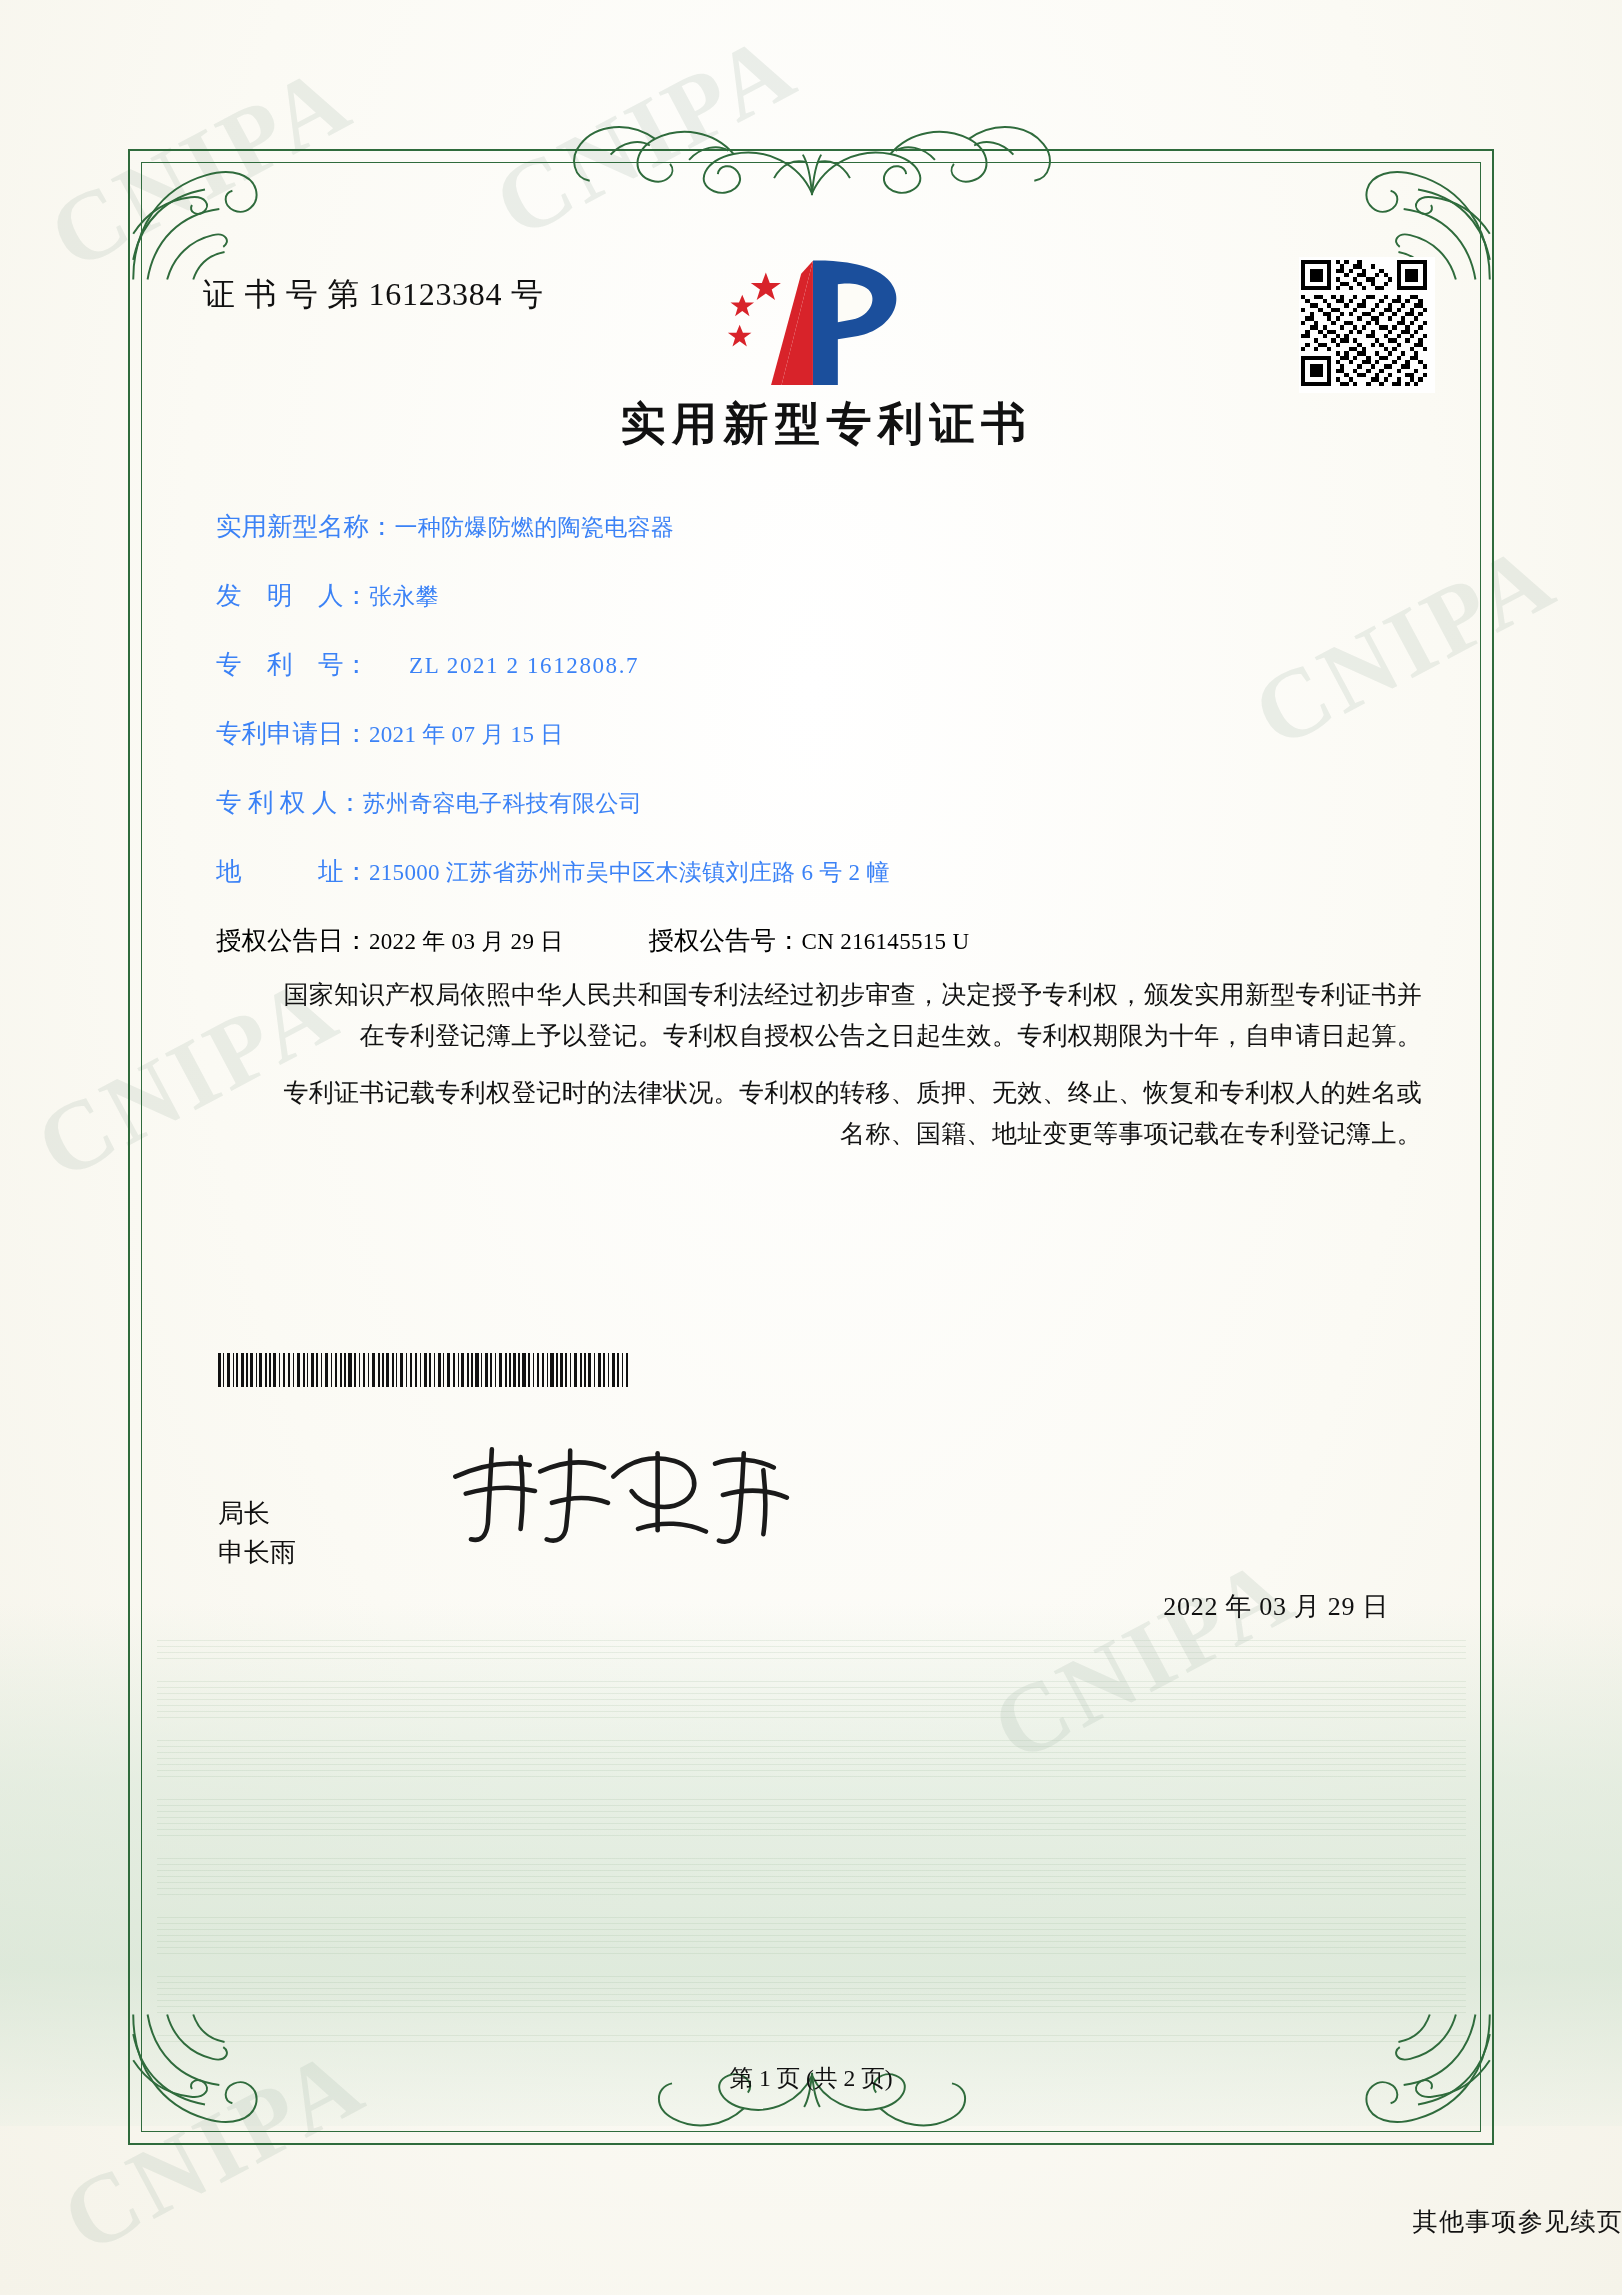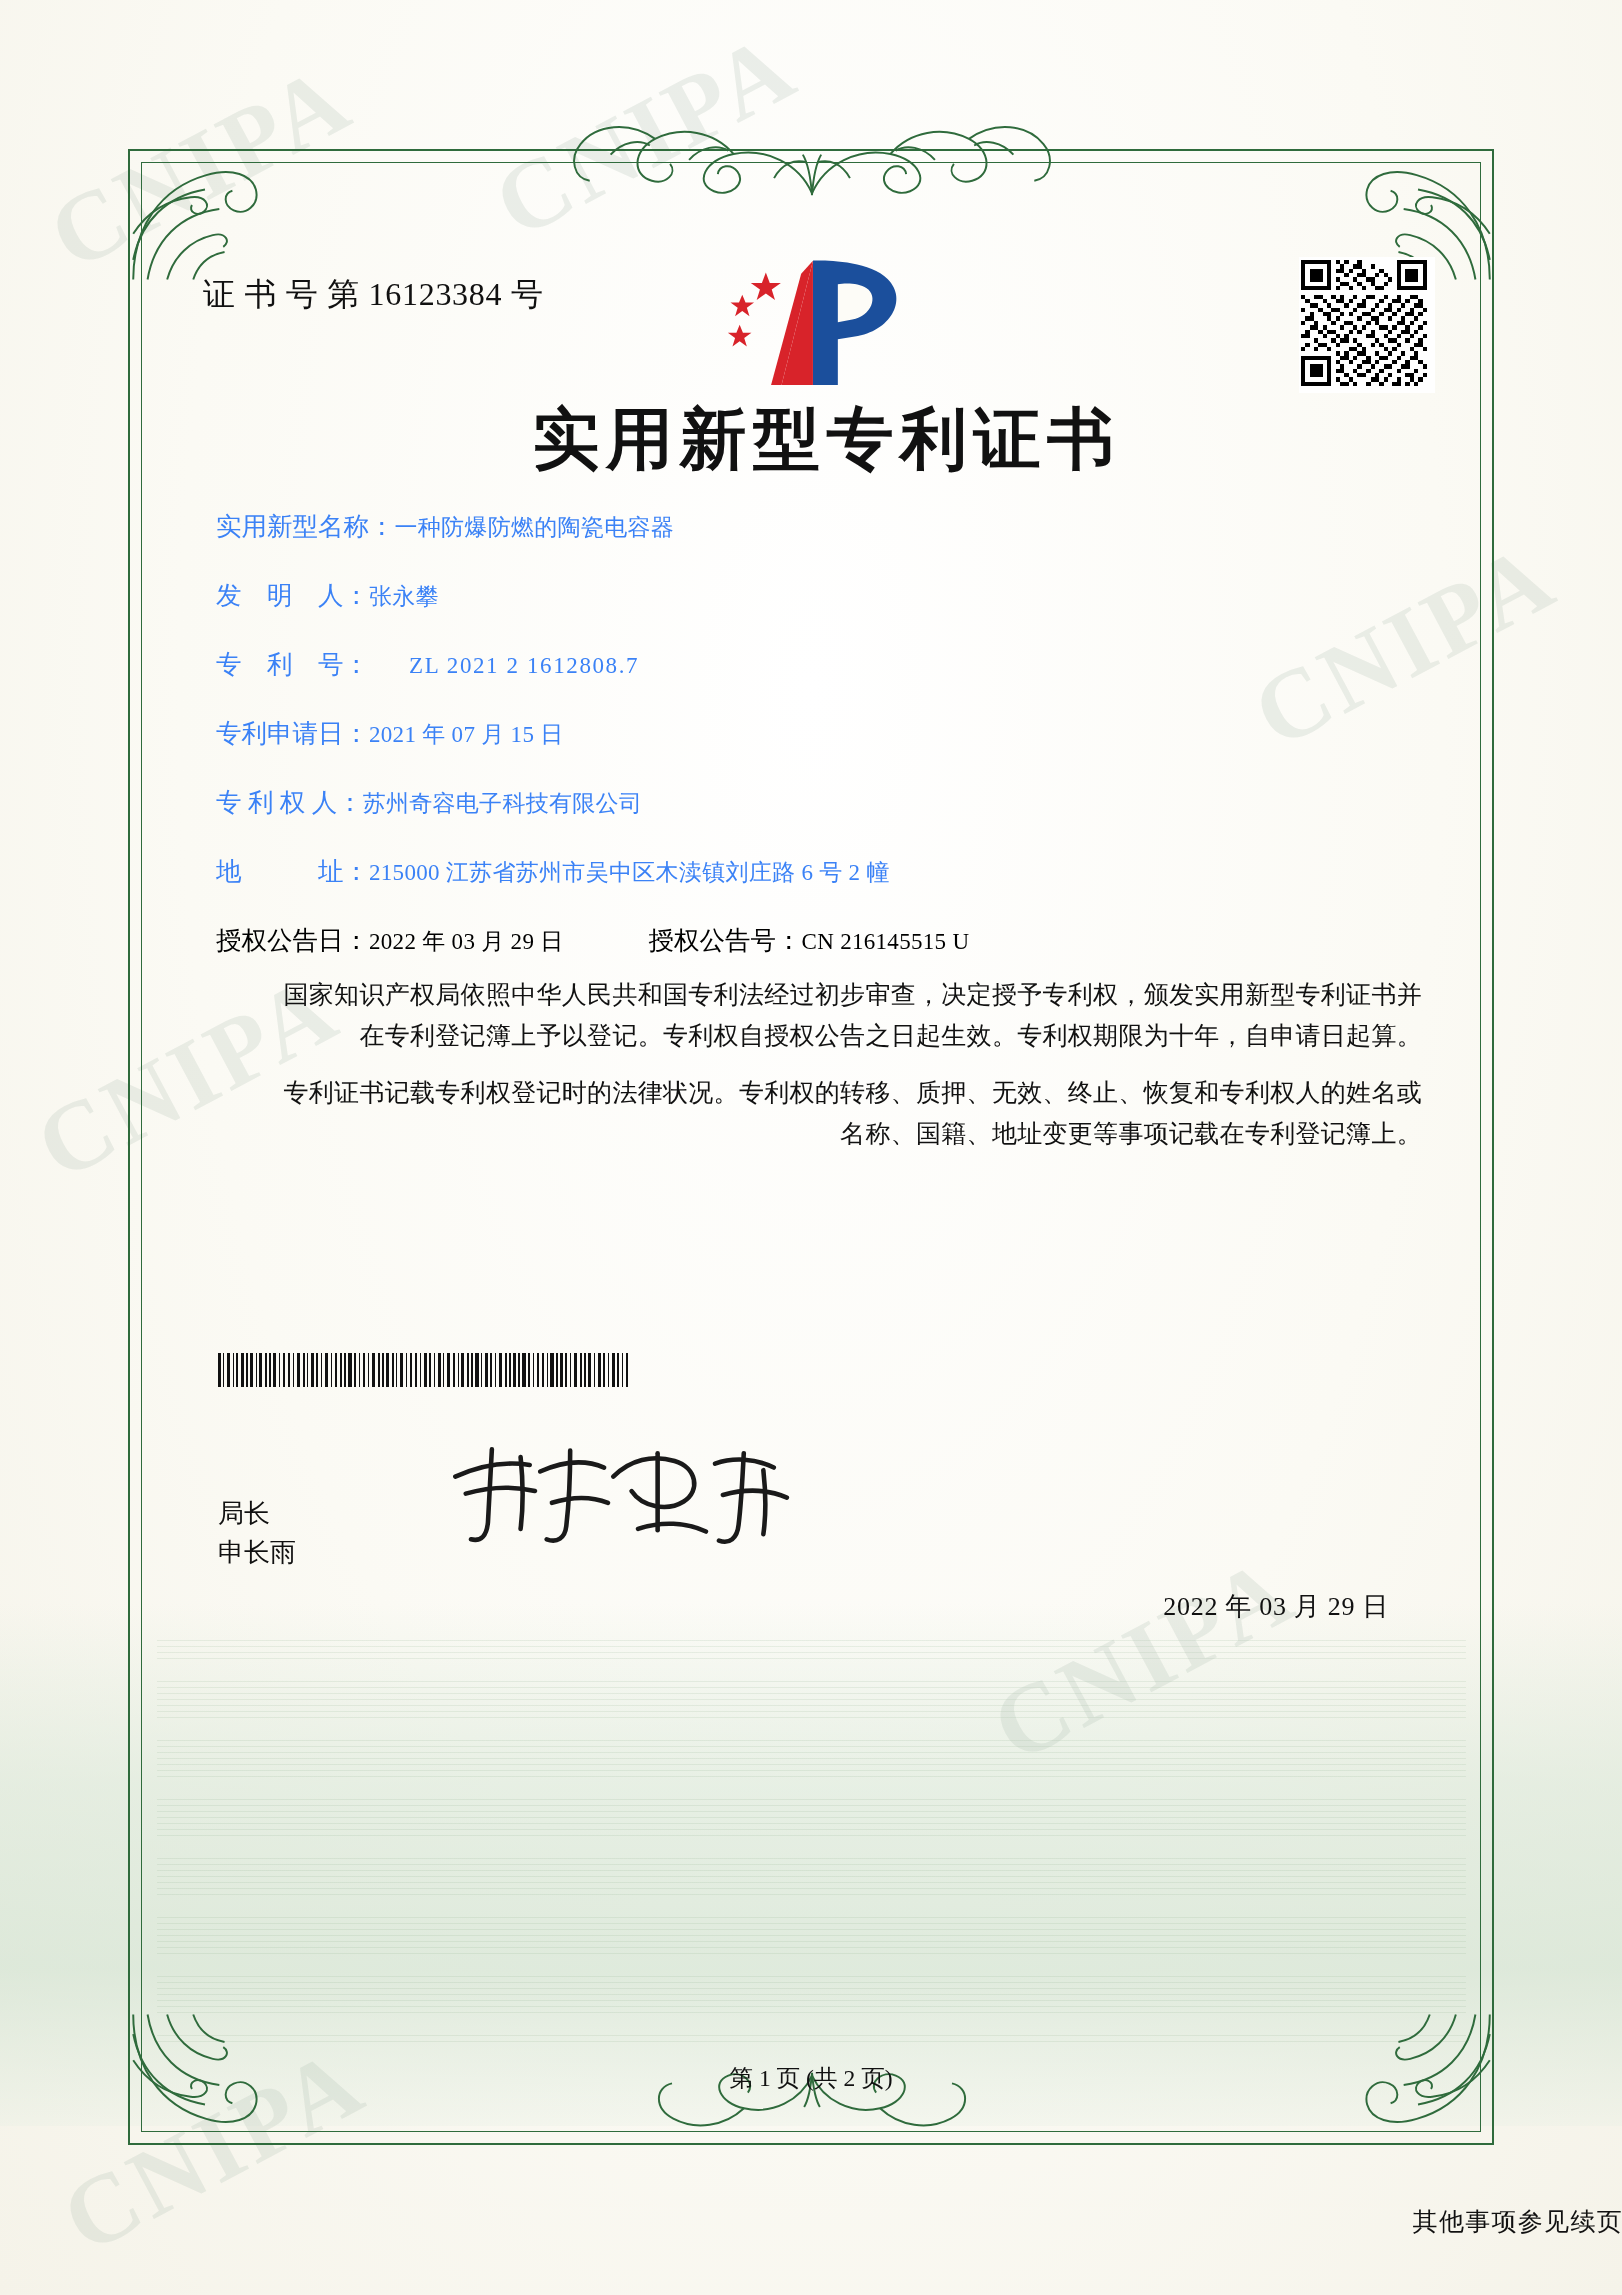--- a/index.html
+++ b/index.html
@@ -142,21 +142,21 @@
     transform: translateX(-50%);
     width: 216px;
     height: 141px;
   }
 
   .doc-title {
     position: absolute;
     left: 0; right: 0;
     top: 232px;
     text-align: center;
-    font-size: 67px;
+    font-size: 45px;
     font-weight: 700;
     letter-spacing: 6.5px;
     color: #111;
     font-family: "DejaVu Serif", "Liberation Serif", serif;
     padding-left: 31px;
   }
 
   .fields {
     position: absolute;
     left: 75px;

